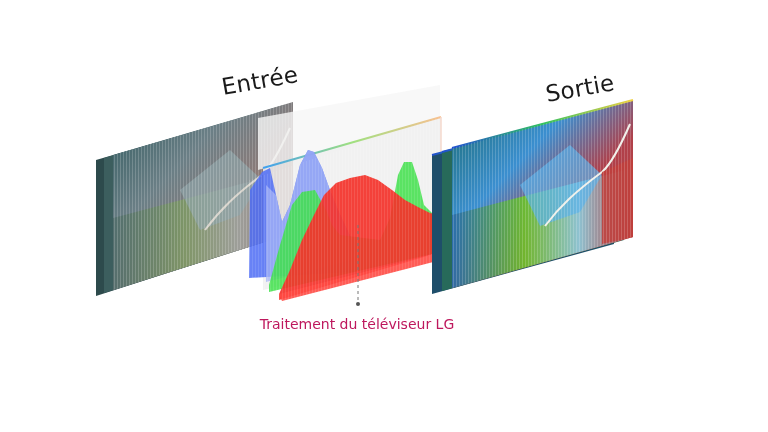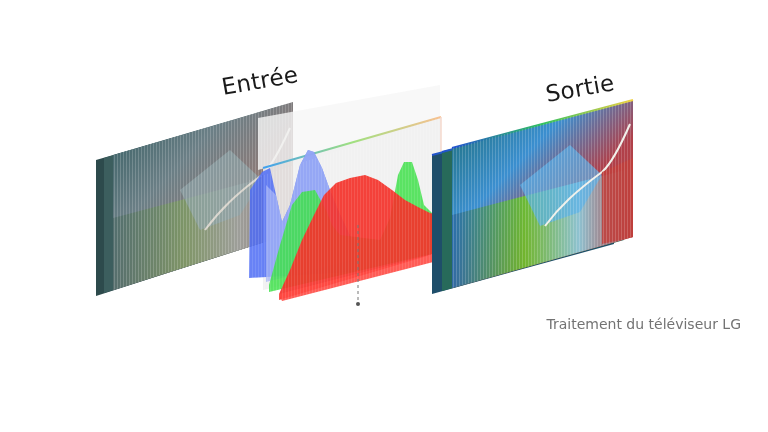--- a/index.html
+++ b/index.html
@@ -3,22 +3,22 @@
 <meta charset="utf-8">
 <style>
   html, body { margin:0; padding:0; background:#ffffff; }
   body { width:768px; height:432px; position:relative; overflow:hidden;
          font-family:"DejaVu Sans", "Liberation Sans", sans-serif; }
   .stage { position:absolute; left:0; top:0; width:768px; height:432px; }
   .label-entree { position:absolute; left:224px; top:74px; font-size:23px; color:#1a1a1a;
                   transform:rotate(-10deg); transform-origin:left bottom; letter-spacing:0.3px; }
   .label-sortie { position:absolute; left:548px; top:81px; font-size:23px; color:#1a1a1a;
                   transform:rotate(-10deg); transform-origin:left bottom; letter-spacing:0.3px; }
-  .caption { position:absolute; left:0; width:768px; top:316px; text-align:right;
-             font-size:14px; color:#737373; padding-left:-20px; }
+  .caption { position:absolute; left:0; width:768px; top:316px; text-align:center;
+             font-size:14px; color:#be185d; padding-left:-20px; }
   .caption span { position:relative; left:-27px; }
   svg { position:absolute; left:0; top:0; }
 </style>
 </head>
 <body>
 
 <div class="stage">
   <svg width="768" height="432" viewBox="0 0 768 432">
     <defs>
 

